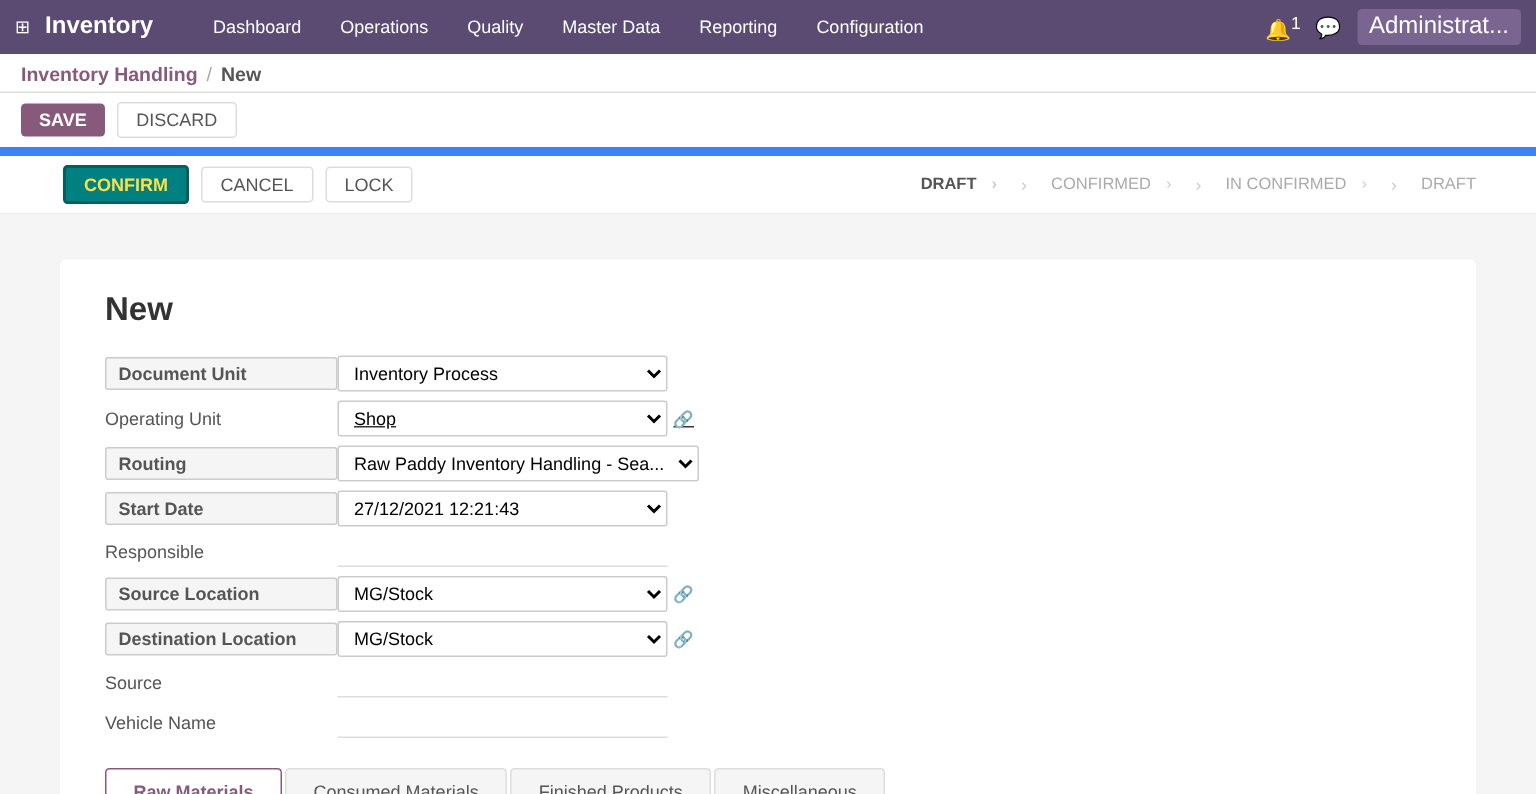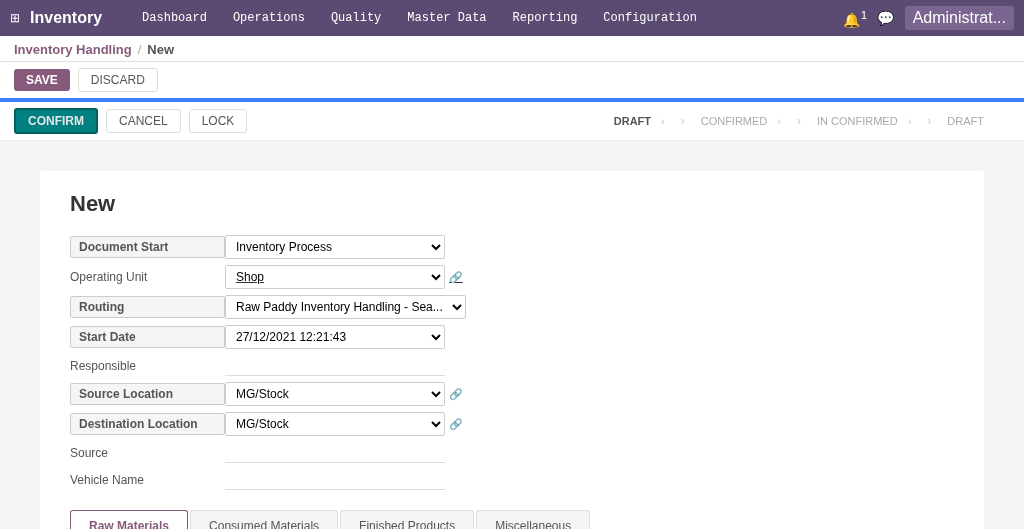--- a/index.html
+++ b/index.html
@@ -9,21 +9,21 @@
     .top-nav {
       background: #5b4a72;
       display: flex;
       align-items: center;
       height: 36px;
       padding: 0 10px;
       color: white;
     }
     .top-nav .app-grid { margin-right: 10px; cursor: pointer; }
     .top-nav .app-name { font-size: 16px; font-weight: bold; margin-right: 36px; }
-    .top-nav .nav-items { display: flex; gap: 18px; flex: 1; font-family: Liberation Mono, monospace; }
+    .top-nav .nav-items { display: flex; gap: 18px; flex: 1; }
     .top-nav .nav-item { font-size: 12px; cursor: pointer; padding: 0 4px; }
     .top-nav .nav-right { display: flex; align-items: center; gap: 10px; }
     .top-nav .nav-icon { font-size: 14px; cursor: pointer; }
     .top-nav .user-btn { background: #7a6490; border: none; color: white; padding: 3px 8px; border-radius: 3px; cursor: pointer; font-size: 16px; }
 
     
     .breadcrumb-bar {
       background: white;
       padding: 6px 14px 4px;
       border-bottom: 1px solid #ddd;
@@ -31,28 +31,28 @@
       align-items: center;
       gap: 6px;
     }
     .breadcrumb-link { color: #875a7b; cursor: pointer; font-size: 13px; font-weight: bold; }
     .breadcrumb-sep { color: #aaa; font-size: 13px; }
     .breadcrumb-current { color: #555; font-size: 13px; font-weight: bold; }
 
     .action-bar {
       background: white;
       padding: 6px 14px;
-      border-bottom: 4px solid #3b82f6;
+      border-bottom: 6px solid #3b82f6;
       display: flex;
       align-items: center;
       gap: 8px;
     }
     .btn-save { background: #875a7b; color: white; border: none; padding: 4px 12px; border-radius: 3px; cursor: pointer; font-size: 12px; font-weight: bold; }
     .btn-discard { background: white; color: #555; border: 1px solid #ddd; padding: 4px 12px; border-radius: 3px; cursor: pointer; font-size: 12px; }
-    .btn-confirm { background: #008080; color: #e5e5e5; border: 2px solid #006060; padding: 4px 12px; border-radius: 3px; cursor: pointer; font-size: 12px; font-weight: bold; }
+    .btn-confirm { background: #008080; color: #fde047; border: 2px solid #006060; padding: 4px 12px; border-radius: 3px; cursor: pointer; font-size: 12px; font-weight: bold; margin-left: 28px; }
     .btn-cancel { background: white; color: #555; border: 1px solid #ddd; padding: 4px 12px; border-radius: 3px; cursor: pointer; font-size: 12px; }
     .btn-lock { background: white; color: #555; border: 1px solid #ddd; padding: 4px 12px; border-radius: 3px; cursor: pointer; font-size: 12px; }
 
     .action-bar-2 {
       background: white;
       padding: 6px 14px;
       display: flex;
       align-items: center;
       gap: 8px;
       border-bottom: 1px solid #eee;
@@ -210,21 +210,21 @@
     <span style="color:#ccc;">›</span>
     <span class="status-step">DRAFT</span>
   </div>
 </div>
 
 <div class="main-content">
   <div class="form-section">
     <div class="form-title">New</div>
 
     <div class="field-row">
-      <span class="field-label bold-border">Document Start</span>
+      <span class="field-label bold-border">Document Unit</span>
       <select class="field-value-select">
         <option value="Inventory Process">Inventory Process</option>
       </select>
     </div>
 
     <div class="field-row">
       <span class="field-label">Operating Unit</span>
       <div style="display:flex;align-items:center;gap:4px;text-decoration:underline;">
         <select class="field-value-select">
           <option value="Shop">Shop</option>

